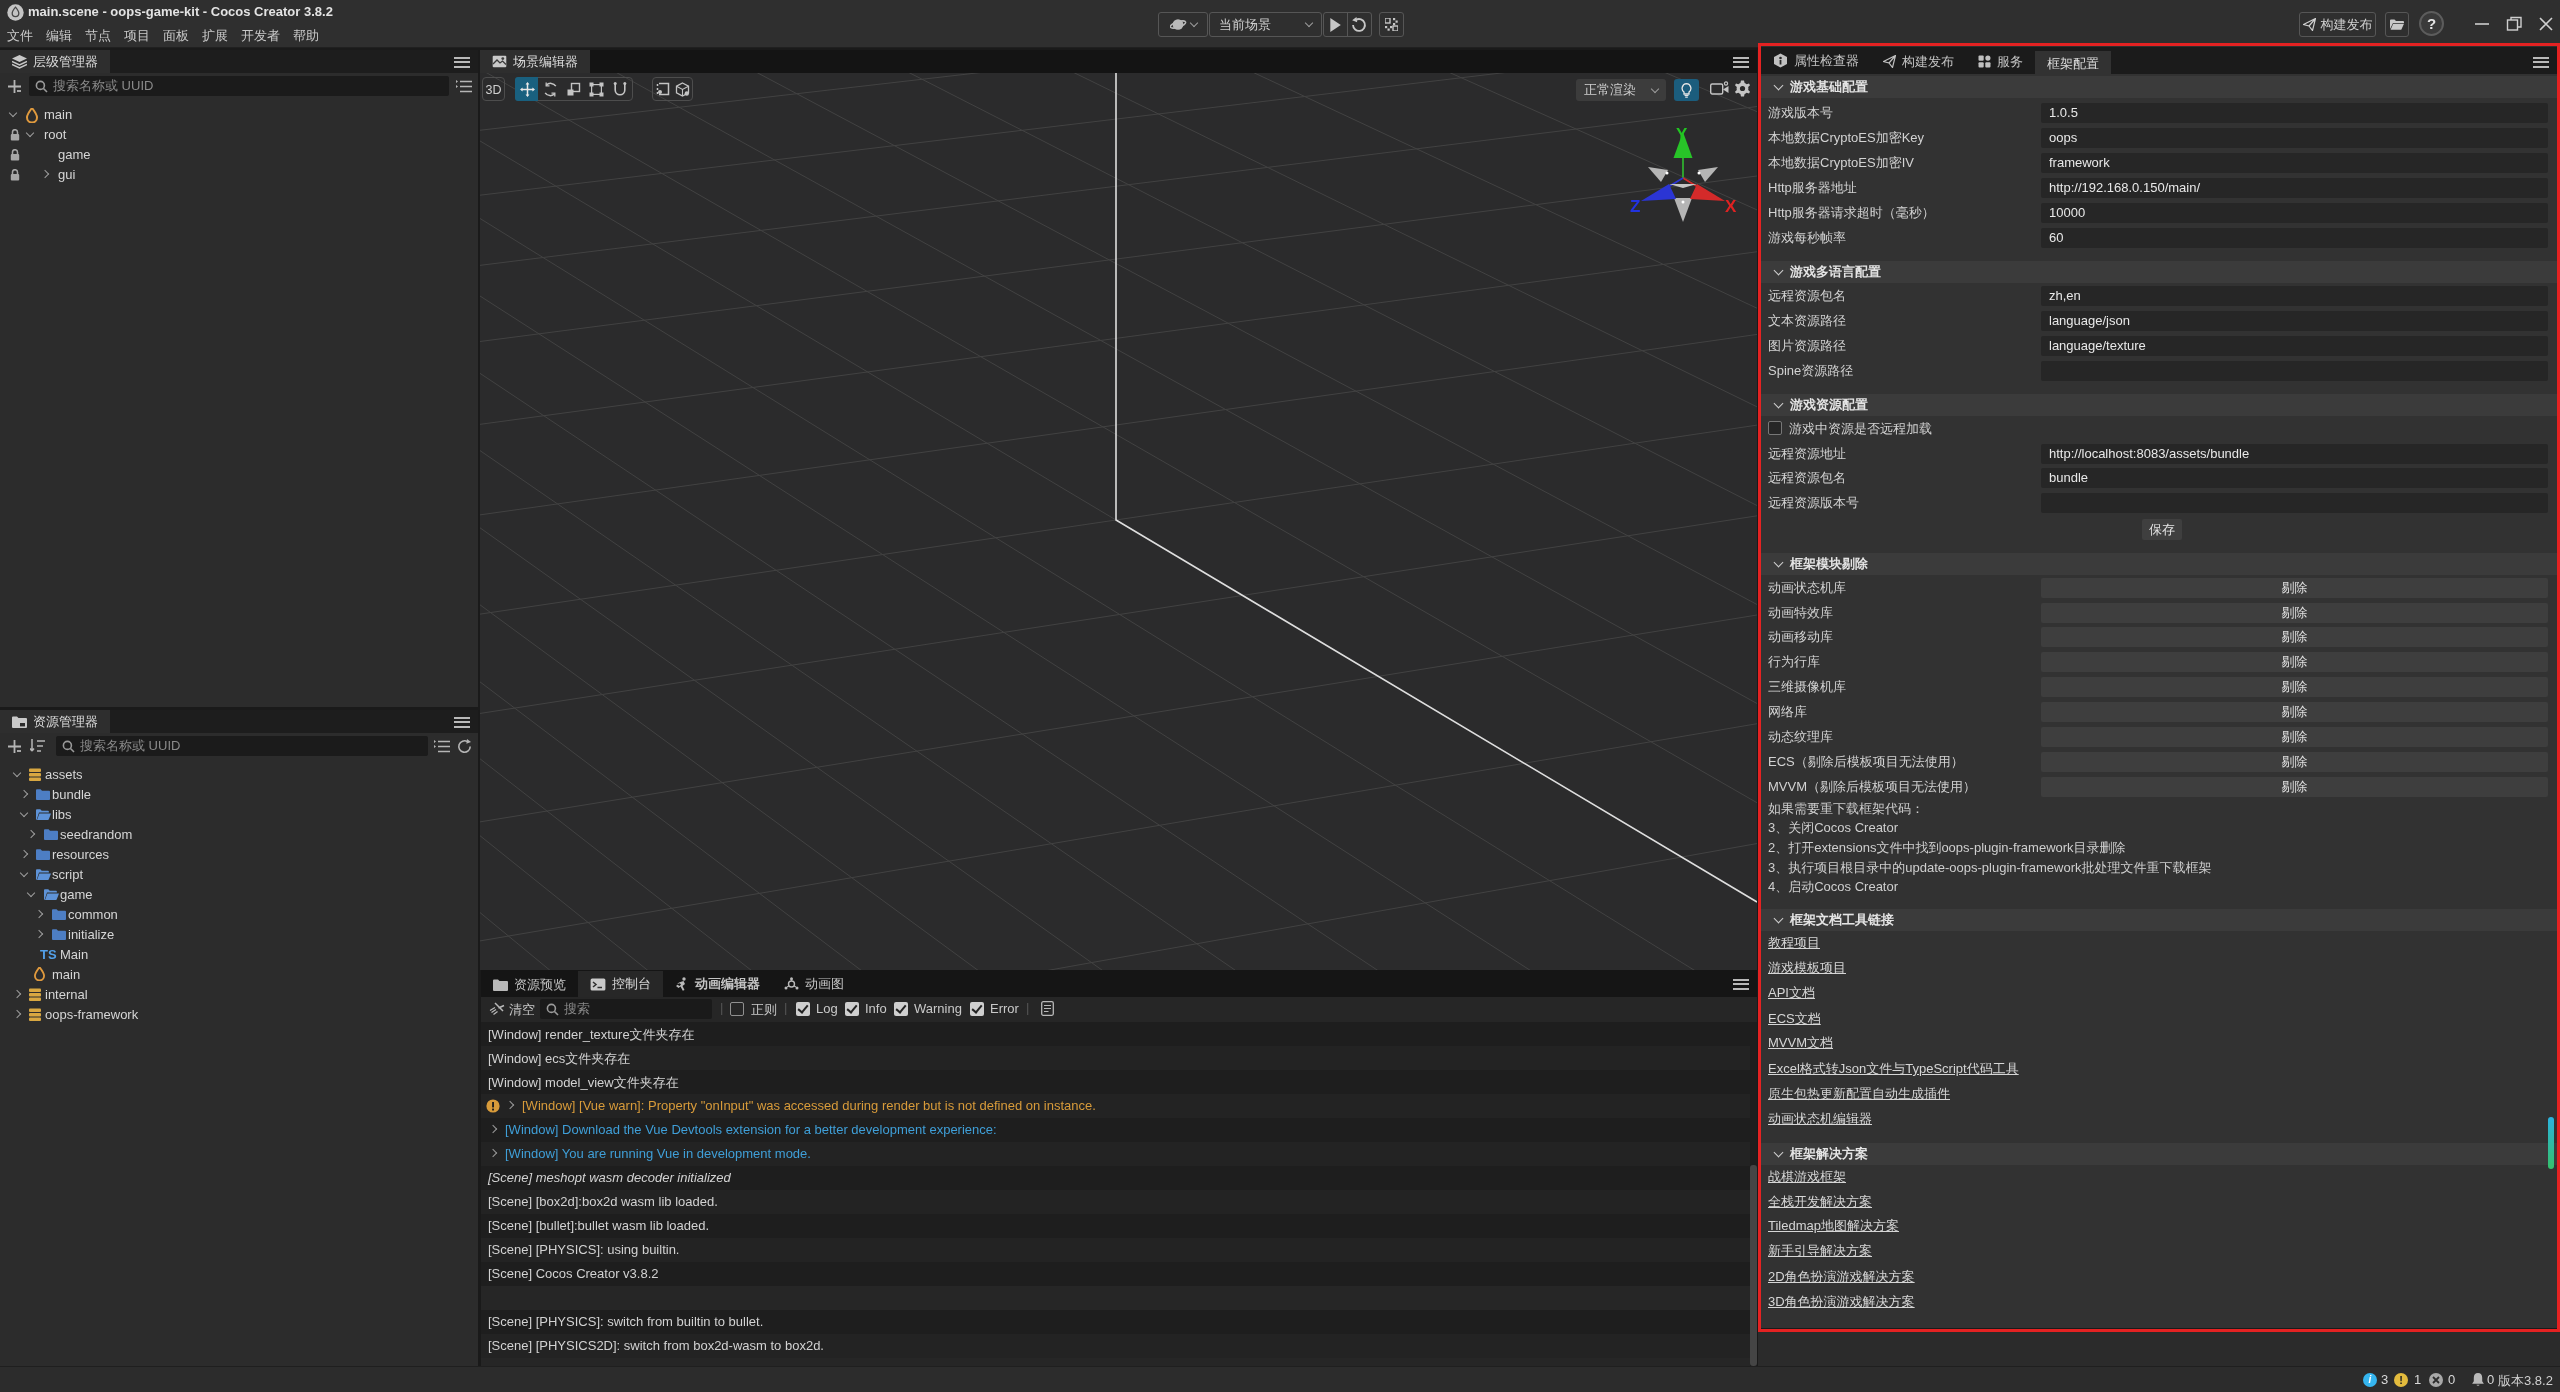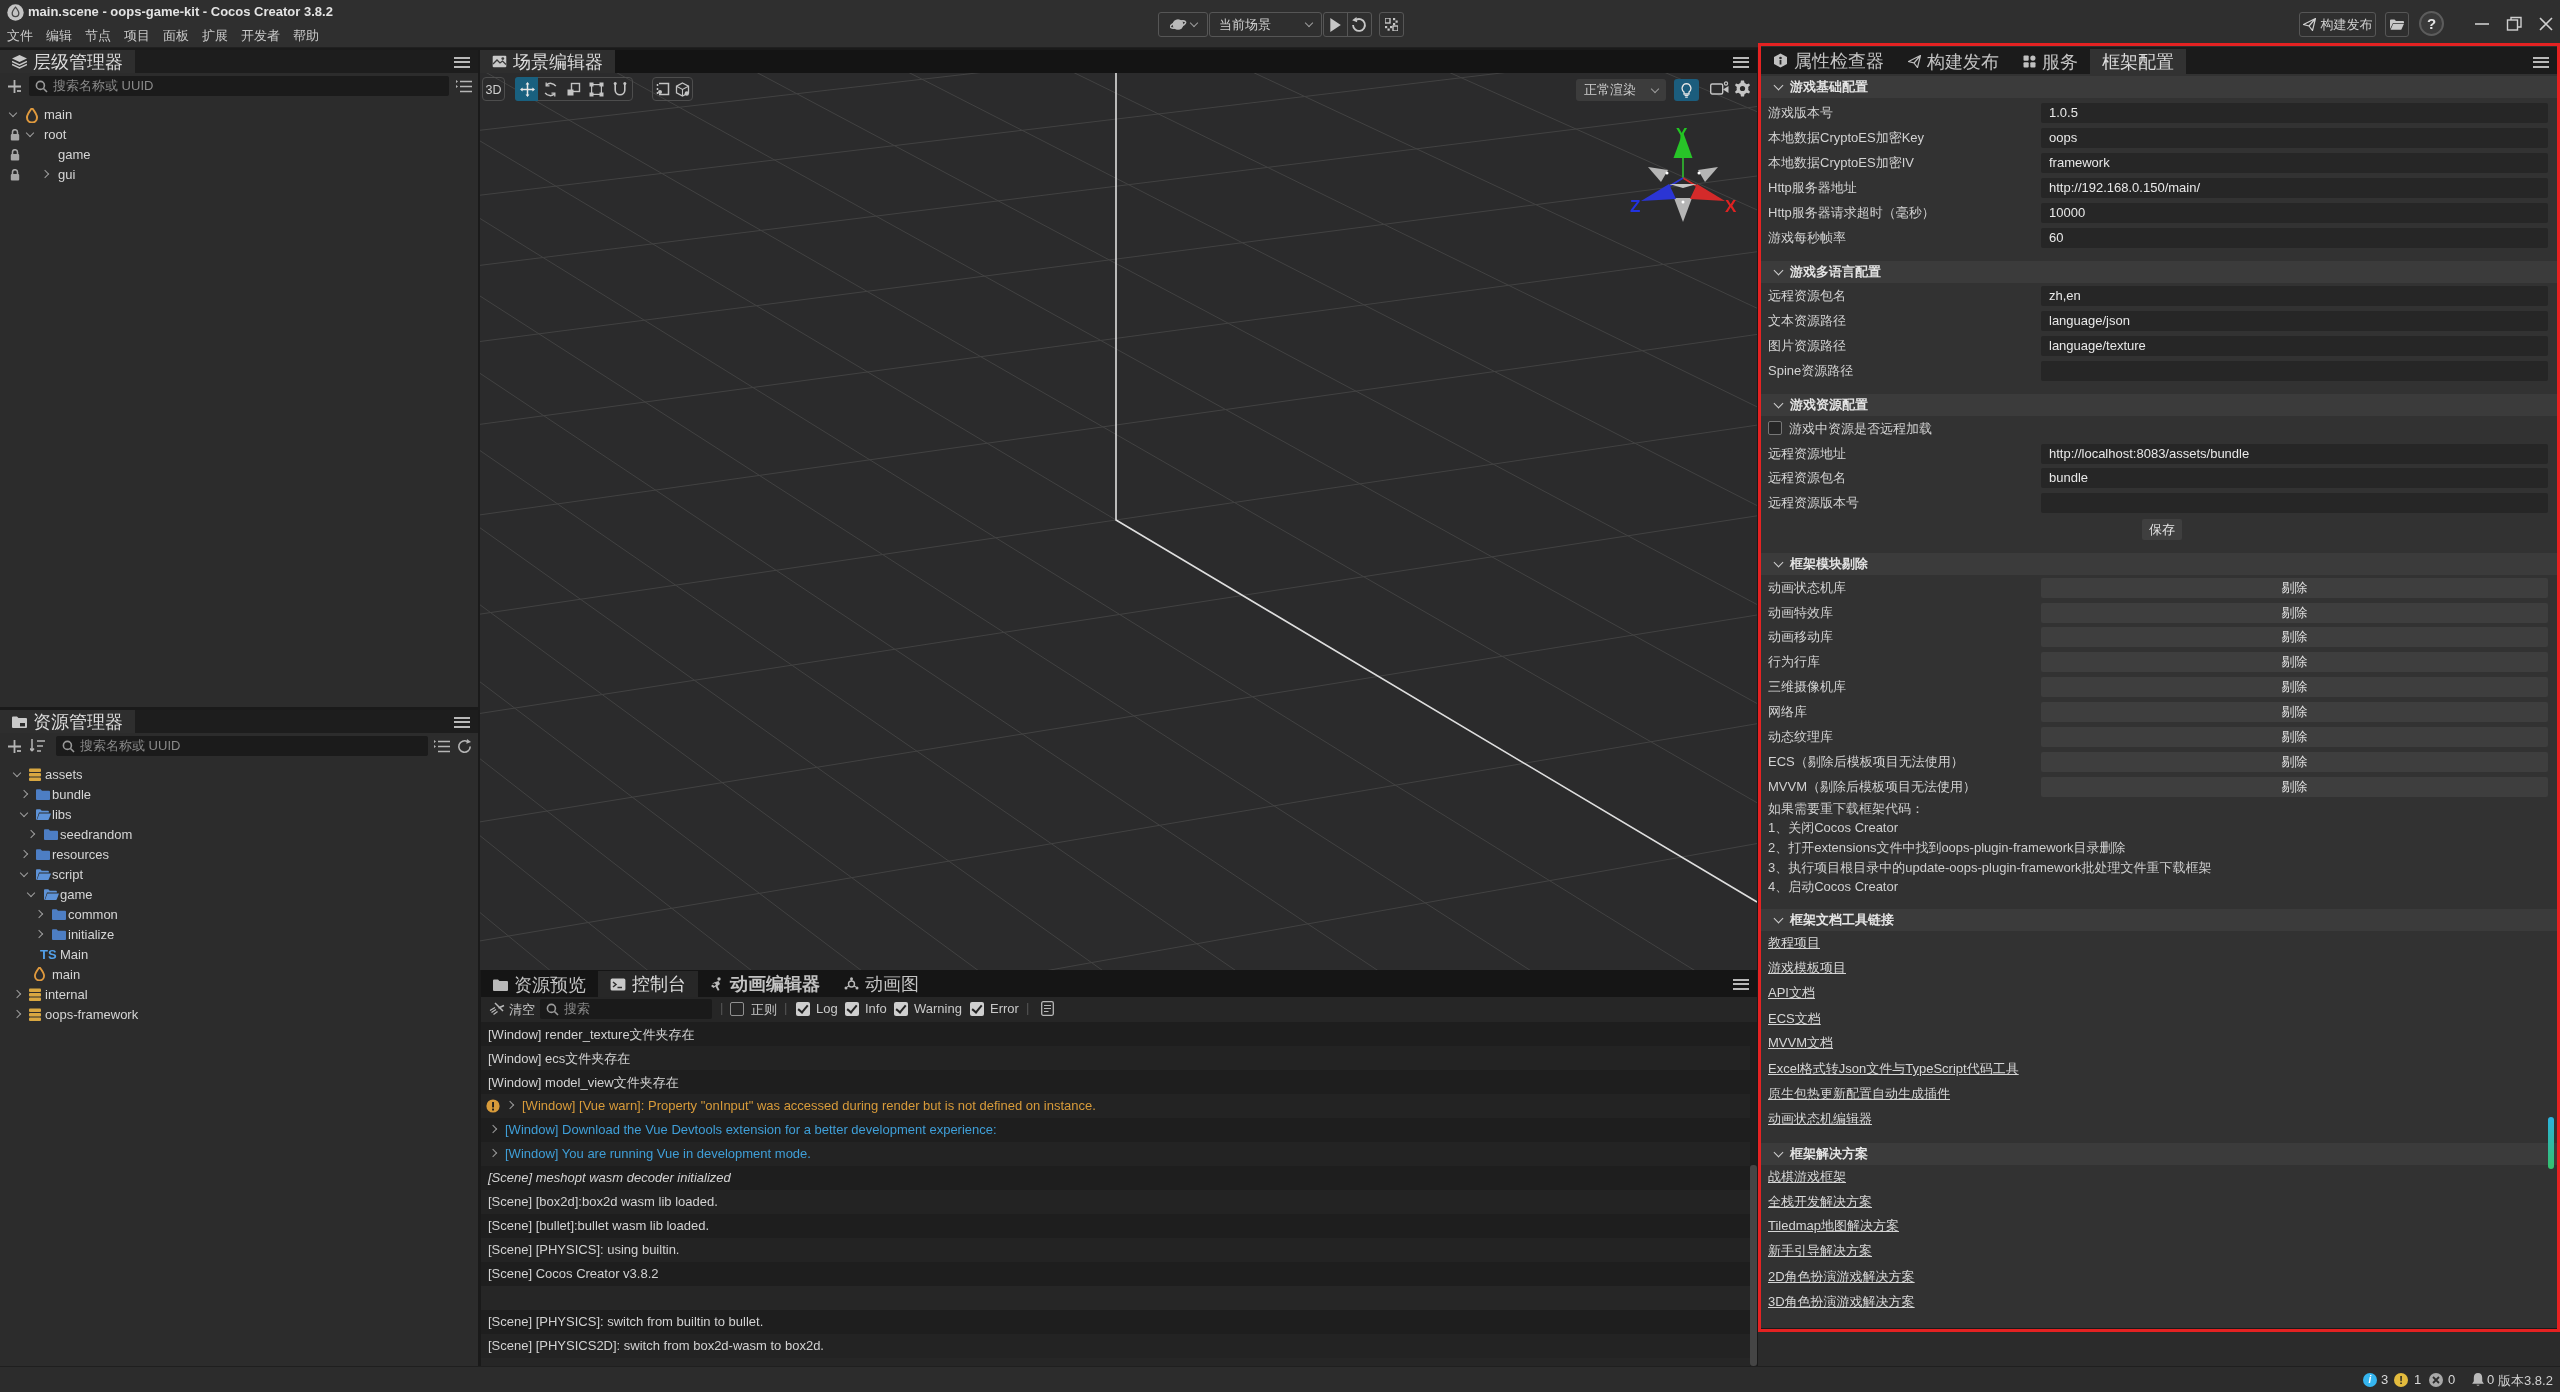--- a/index.html
+++ b/index.html
@@ -2,21 +2,21 @@
 <html><head>
 <meta charset="utf-8">
 <style>
   * { margin:0; padding:0; box-sizing:border-box; }
   html,body { width:2560px; height:1392px; overflow:hidden; background:#1a1a1a;
     font-family:"Liberation Sans", sans-serif; font-size:13px; color:#cccccc; }
   .abs { position:absolute; }
   #page { position:relative; width:2560px; height:1392px; }
   .panelhead { background:#1d1d1d; height:23px; }
   .tab { display:inline-flex; align-items:center; gap:6px; height:23px; padding:0 12px;
-    color:#c3c3c3; font-size:18px; }
+    color:#c3c3c3; font-size:13px; }
   .tab.active { background:#2e2e2e; color:#dddddd; }
   .ham { position:absolute; right:8px; top:4px; width:16px; height:14px; }
   .ham div { height:2px; background:#b9b9b9; margin:2.6px 0; }
   .srch { background:#1b1b1b; border-radius:2px; height:20px; display:flex; align-items:center;
     color:#8a8a8a; padding-left:6px; gap:5px; }
   .row { position:absolute; left:0; width:100%; }
   .chev { display:inline-block; width:8px; height:8px; border-right:1.6px solid #9d9d9d;
     border-bottom:1.6px solid #9d9d9d; }
   .chev.down { transform:rotate(45deg); }
   .chev.right { transform:rotate(-45deg); }
@@ -691,21 +691,21 @@
     <div class="pbtn" style="top:630px;">剔除</div>
     <div class="plabel" style="top:655px;">网络库</div>
     <div class="pbtn" style="top:655px;">剔除</div>
     <div class="plabel" style="top:680px;">动态纹理库</div>
     <div class="pbtn" style="top:680px;">剔除</div>
     <div class="plabel" style="top:705px;">ECS（剔除后模板项目无法使用）</div>
     <div class="pbtn" style="top:705px;">剔除</div>
     <div class="plabel" style="top:730px;">MVVM（剔除后模板项目无法使用）</div>
     <div class="pbtn" style="top:730px;">剔除</div>
     <div class="ptext" style="top:753px;">如果需要重下载框架代码：</div>
-    <div class="ptext" style="top:772px;">1、关闭Cocos Creator</div>
+    <div class="ptext" style="top:772px;">3、关闭Cocos Creator</div>
     <div class="ptext" style="top:792px;">2、打开extensions文件中找到oops-plugin-framework目录删除</div>
     <div class="ptext" style="top:812px;">3、执行项目根目录中的update-oops-plugin-framework批处理文件重下载框架</div>
     <div class="ptext" style="top:831px;">4、启动Cocos Creator</div>
     <div class="sect" style="top:862px;">
         <span class="ar"></span>
         <span>框架文档工具链接</span>
       </div>
     <div class="plink" style="top:887px;">教程项目</div>
     <div class="plink" style="top:912px;">游戏模板项目</div>
     <div class="plink" style="top:937px;">API文档</div>

